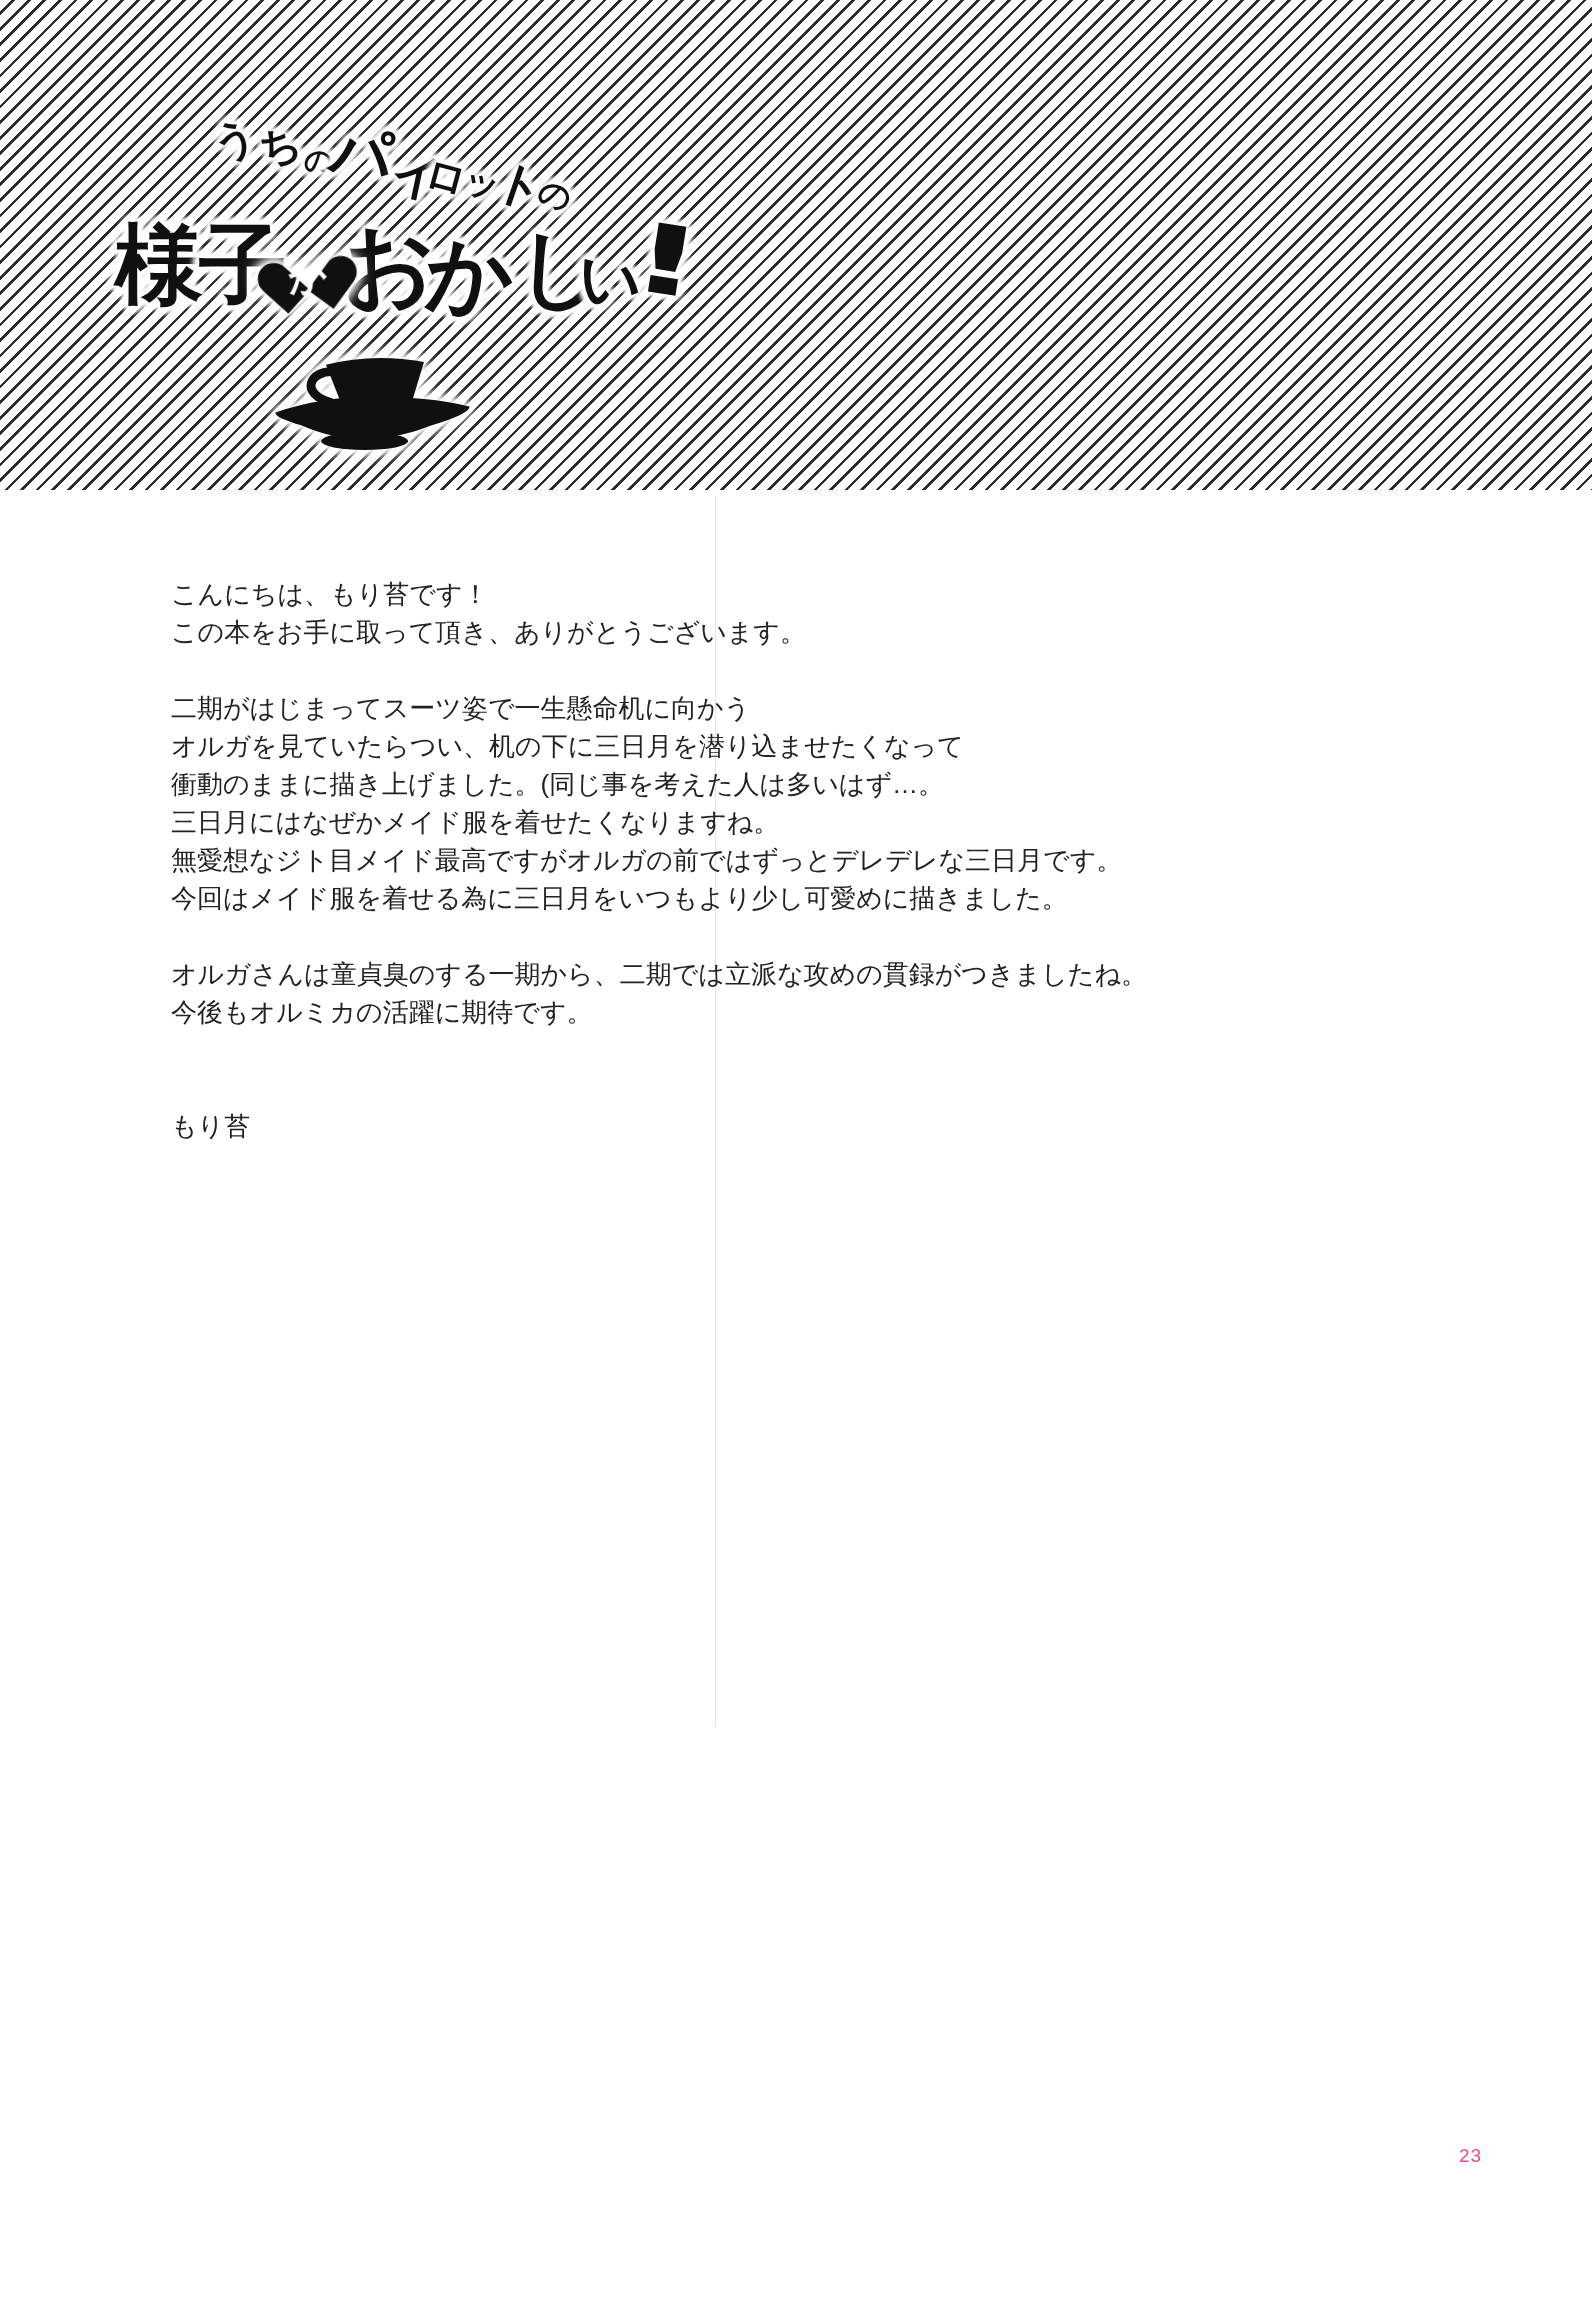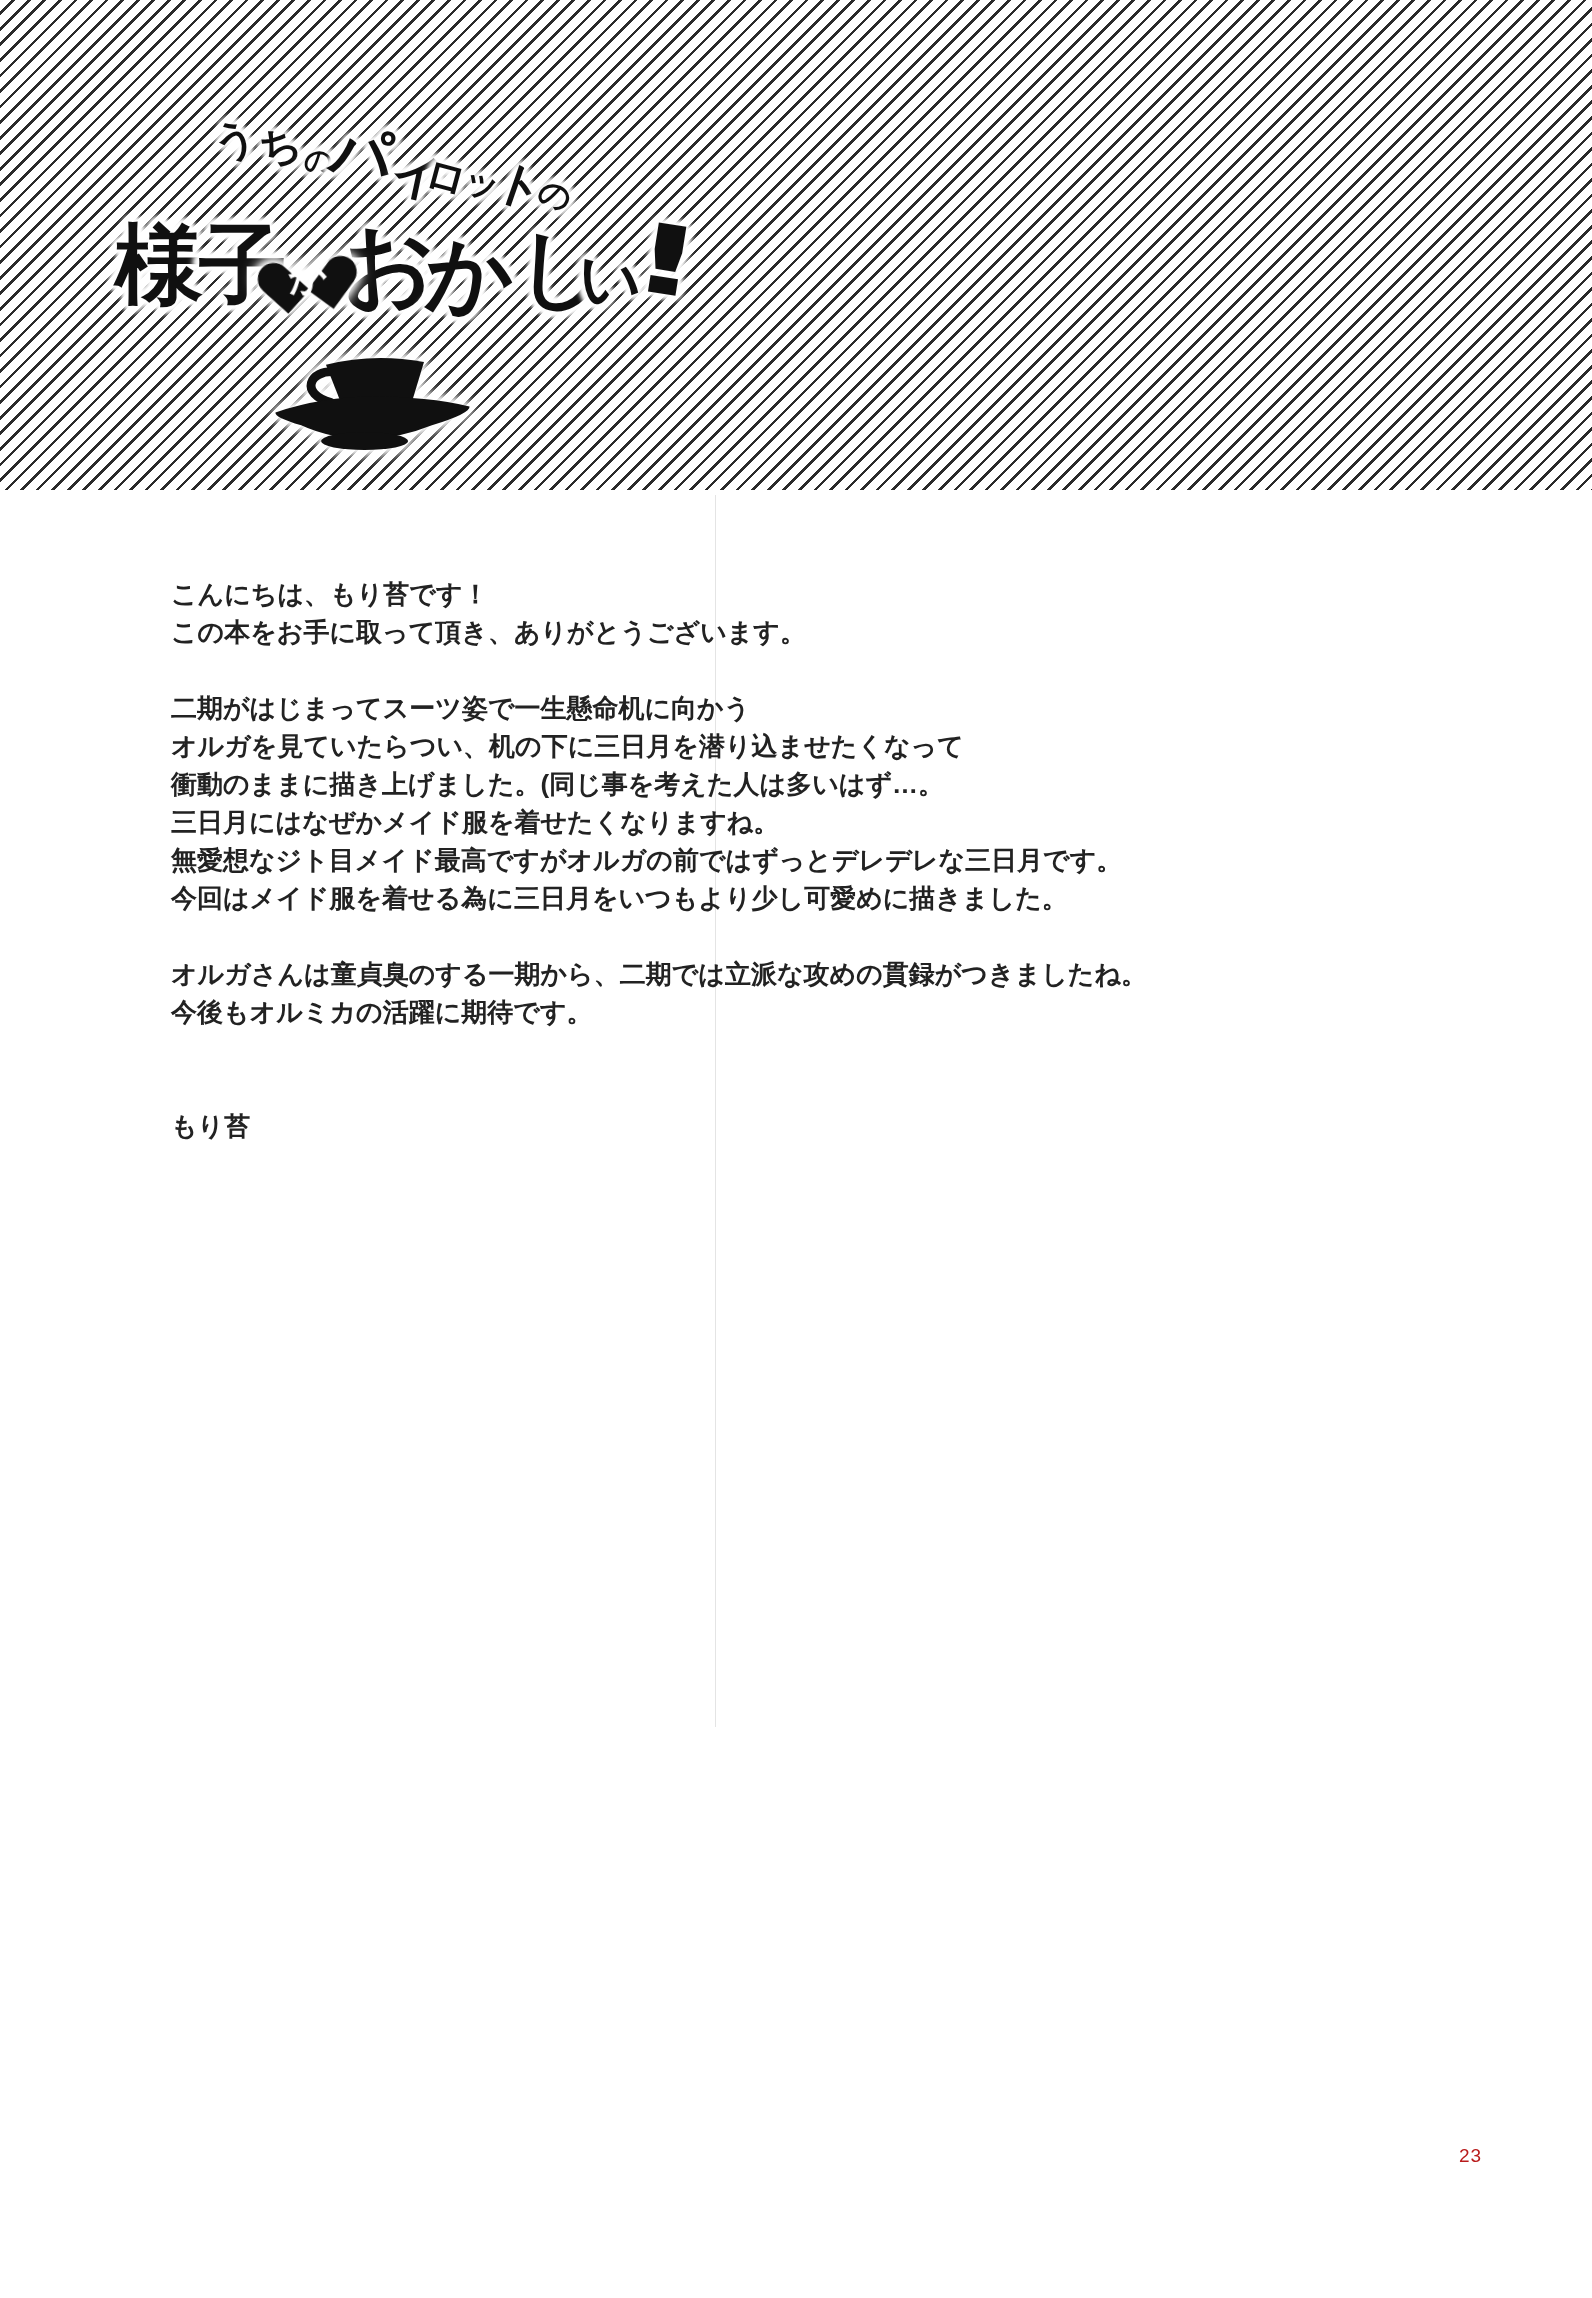--- a/index.html
+++ b/index.html
@@ -80,32 +80,32 @@
 
   
   .afterword {
     position:absolute; left:171px; top:575px;
     width:1254px;
     font-size:26px; line-height:38px;
     color:#222222;
     letter-spacing:0px;
     white-space:pre;
   }
-  .afterword .line { height:38px;font-weight:bold; }
+  .afterword .line { height:38px; }
 
   
   .crease {
     position:absolute; left:715px; top:495px;
     width:1px; height:1232px;
     background:#e4e4e4;
   }
 
   .page-number {
     position:absolute; left:1459px; top:2146px;
-    font-size:19px; line-height:1; color:#b91c1c;
+    font-size:19px; line-height:1; color:#ec4899;
     letter-spacing:1px;
   }
 </style>
 </head>
 <body>
 
 <div class="page">
 
   <div class="banner">
     <div class="title-layer">

